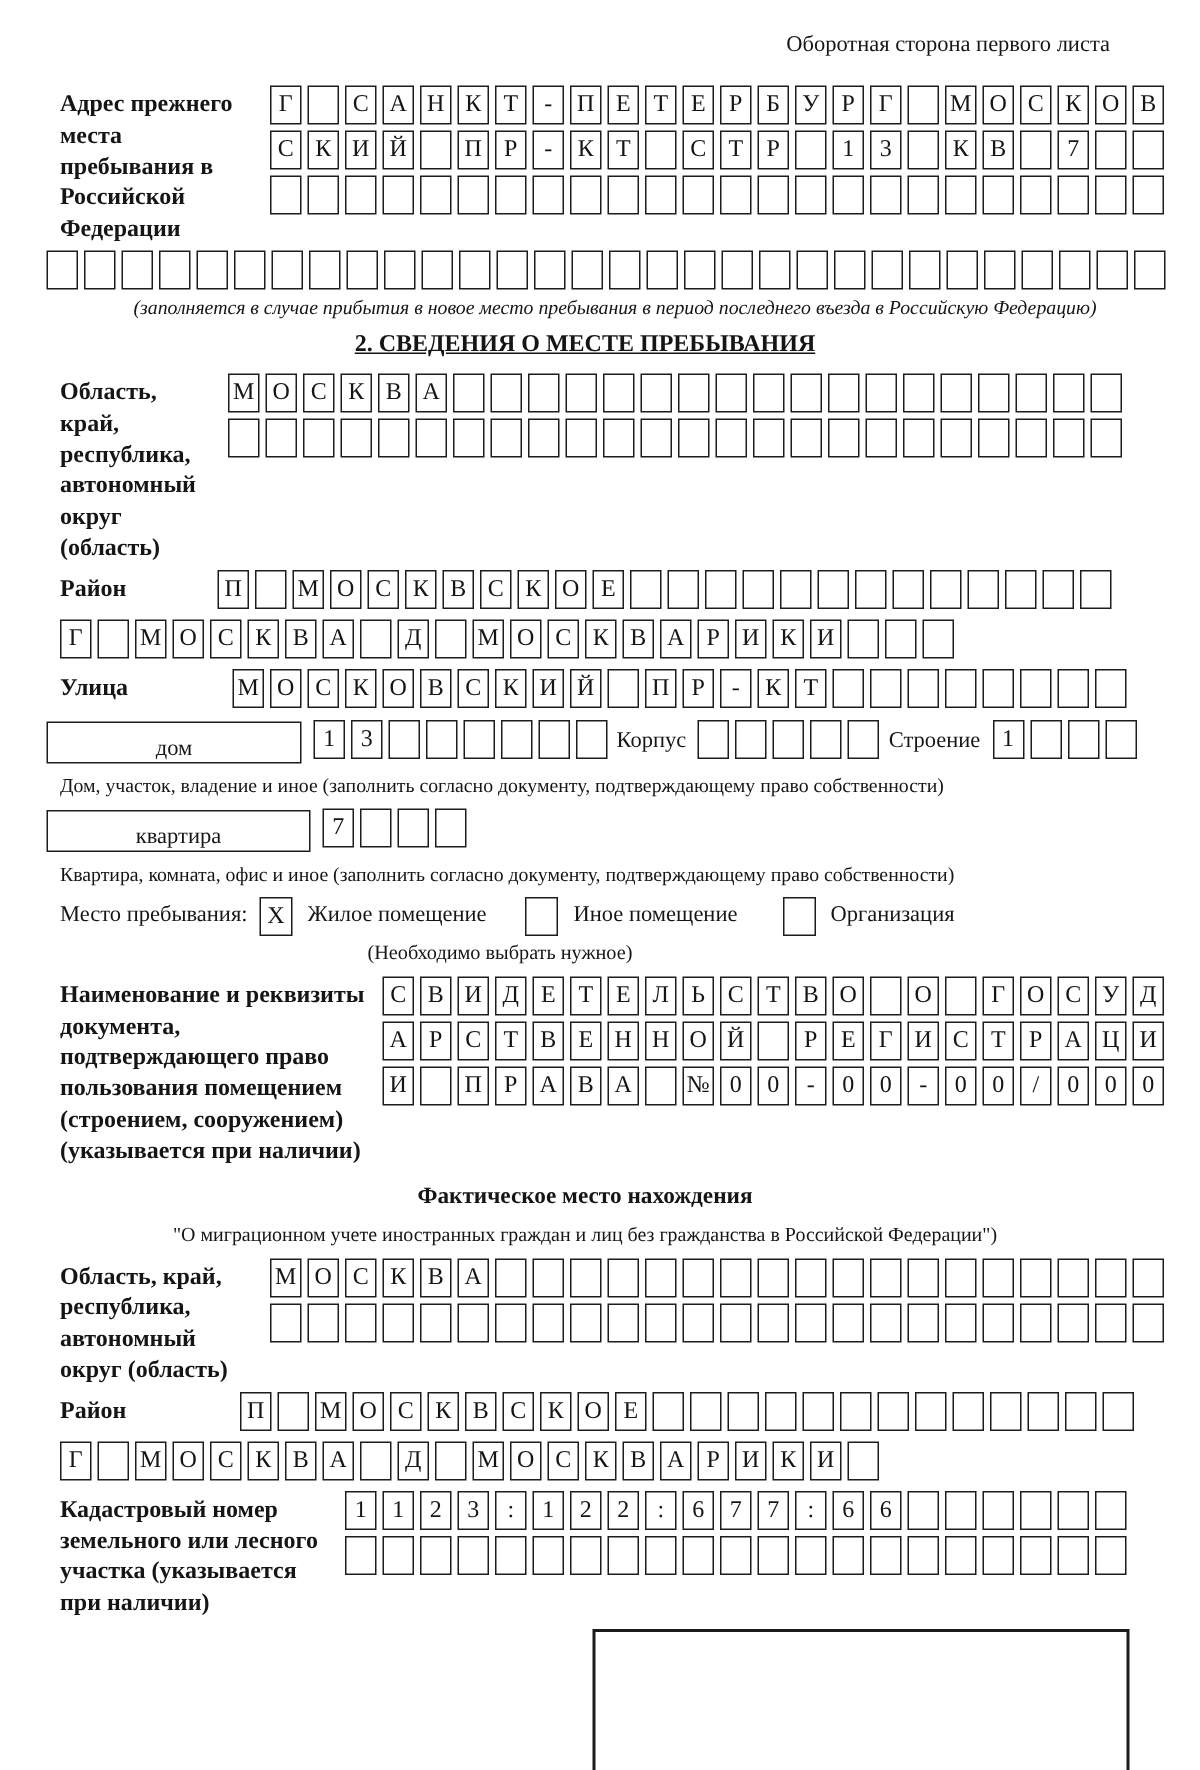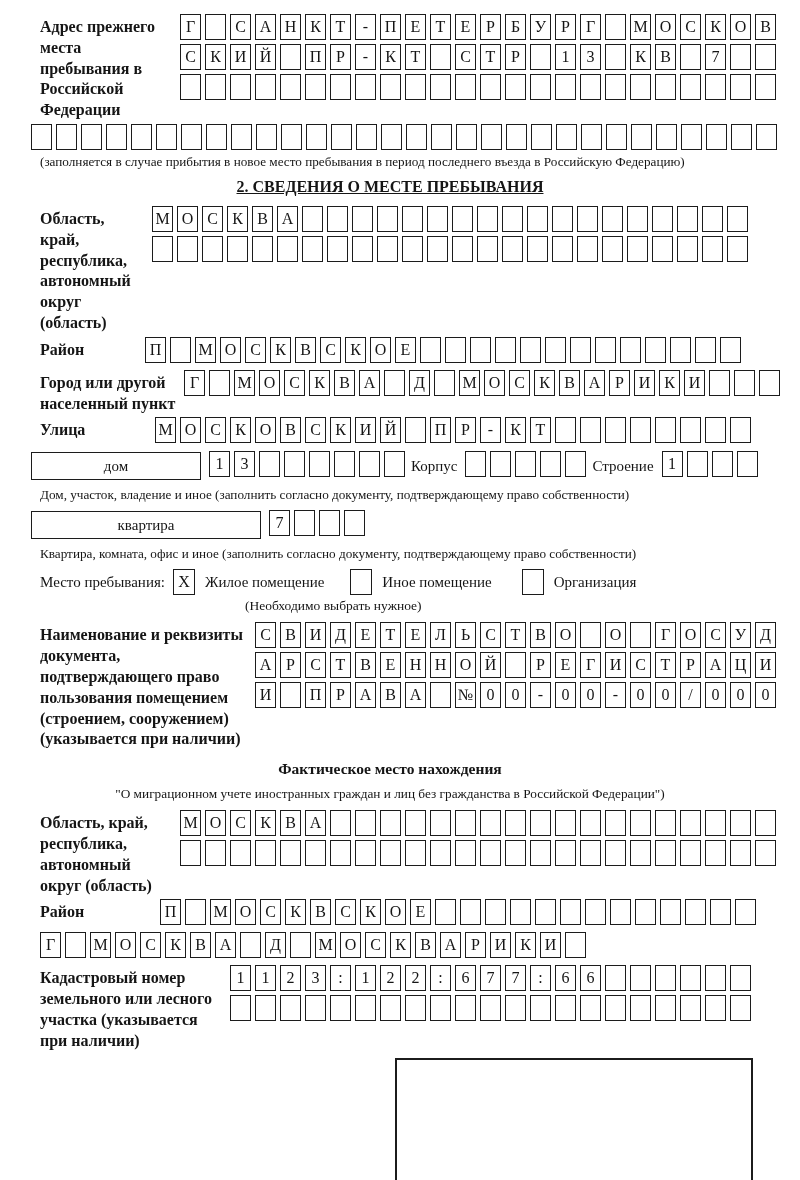--- a/index.html
+++ b/index.html
@@ -23,31 +23,31 @@
   .w190{flex:0 0 190px;}
   .cellcol{display:flex;flex-direction:column;}
   .cells{display:flex;gap:4px;margin-bottom:4px;}
   .cell{
     flex:0 0 21px;width:21px;height:26px;box-sizing:border-box;
     border:1.5px solid #1c1c1c;display:flex;align-items:center;justify-content:center;
     font-size:16px;line-height:1;background:#fff;
   }
   .full-row{margin-left:-9px;}
   .caption{font-size:13.2px;margin:1px 0 7px;}
-  .center{text-align:left;}
+  .center{text-align:center;font-style:italic;}
   .sec-title{font-size:16px;font-weight:bold;text-align:center;margin:8px 40px 10px 0;text-decoration:underline;}
   .sub-title{font-size:15.5px;font-weight:bold;text-align:center;margin:10px 40px 8px 0;}
   .house-row{display:flex;align-items:center;margin:4px 0 6px;}
   .indent{margin-left:-9px;}
   .label-box{
     height:28px;box-sizing:border-box;border:1.5px solid #1c1c1c;
-    display:flex;align-items:center;justify-content:center;font-size:15px;margin-right:8px;
+    display:flex;align-items:flex-end;justify-content:center;font-size:15px;margin-right:8px;
   }
   .w-dom{width:170px;}
-  .w-kv{width:230px;}
+  .w-kv{width:176px;}
   .inline-lbl{font-size:15px;margin:0 8px 0 6px;white-space:nowrap;}
   .stay-row{display:flex;align-items:center;margin:6px 0 2px;font-size:15px;}
   .cbox{
     width:22px;height:26px;box-sizing:border-box;border:1.5px solid #1c1c1c;
     display:inline-flex;align-items:center;justify-content:center;
     font-size:16px;margin-left:8px;
   }
   .opt{margin-left:10px;white-space:nowrap;}
   .cb2{margin-left:26px;}
   .cb3{margin-left:30px;}
@@ -57,20 +57,21 @@
   .stamp-box{
     width:358px;height:172px;box-sizing:border-box;border:2px solid #1c1c1c;
     margin:6px 0 6px 355px;background:#fff;
   }
 </style>
 </head>
 <body>
 
 <div class="page">
 
+  <div class="header-note">Оборотная сторона первого листа</div>
 
   <div class="field">
     <div class="lbl w140">Адрес прежнего места пребывания в Российской Федерации</div>
     <div class="cellcol">
       <div class="cells">
           <span class="cell">Г</span>
           <span class="cell"></span>
           <span class="cell">С</span>
           <span class="cell">А</span>
           <span class="cell">Н</span>
@@ -266,21 +267,20 @@
         <span class="cell"></span>
         <span class="cell"></span>
         <span class="cell"></span>
         <span class="cell"></span>
         <span class="cell"></span>
         <span class="cell"></span>
       </div>
   </div>
 
   <div class="field">
-    <div class="lbl w144">Город или другой населенный пункт</div>
     <div class="cells">
         <span class="cell">Г</span>
         <span class="cell"></span>
         <span class="cell">М</span>
         <span class="cell">О</span>
         <span class="cell">С</span>
         <span class="cell">К</span>
         <span class="cell">В</span>
         <span class="cell">А</span>
         <span class="cell"></span>

